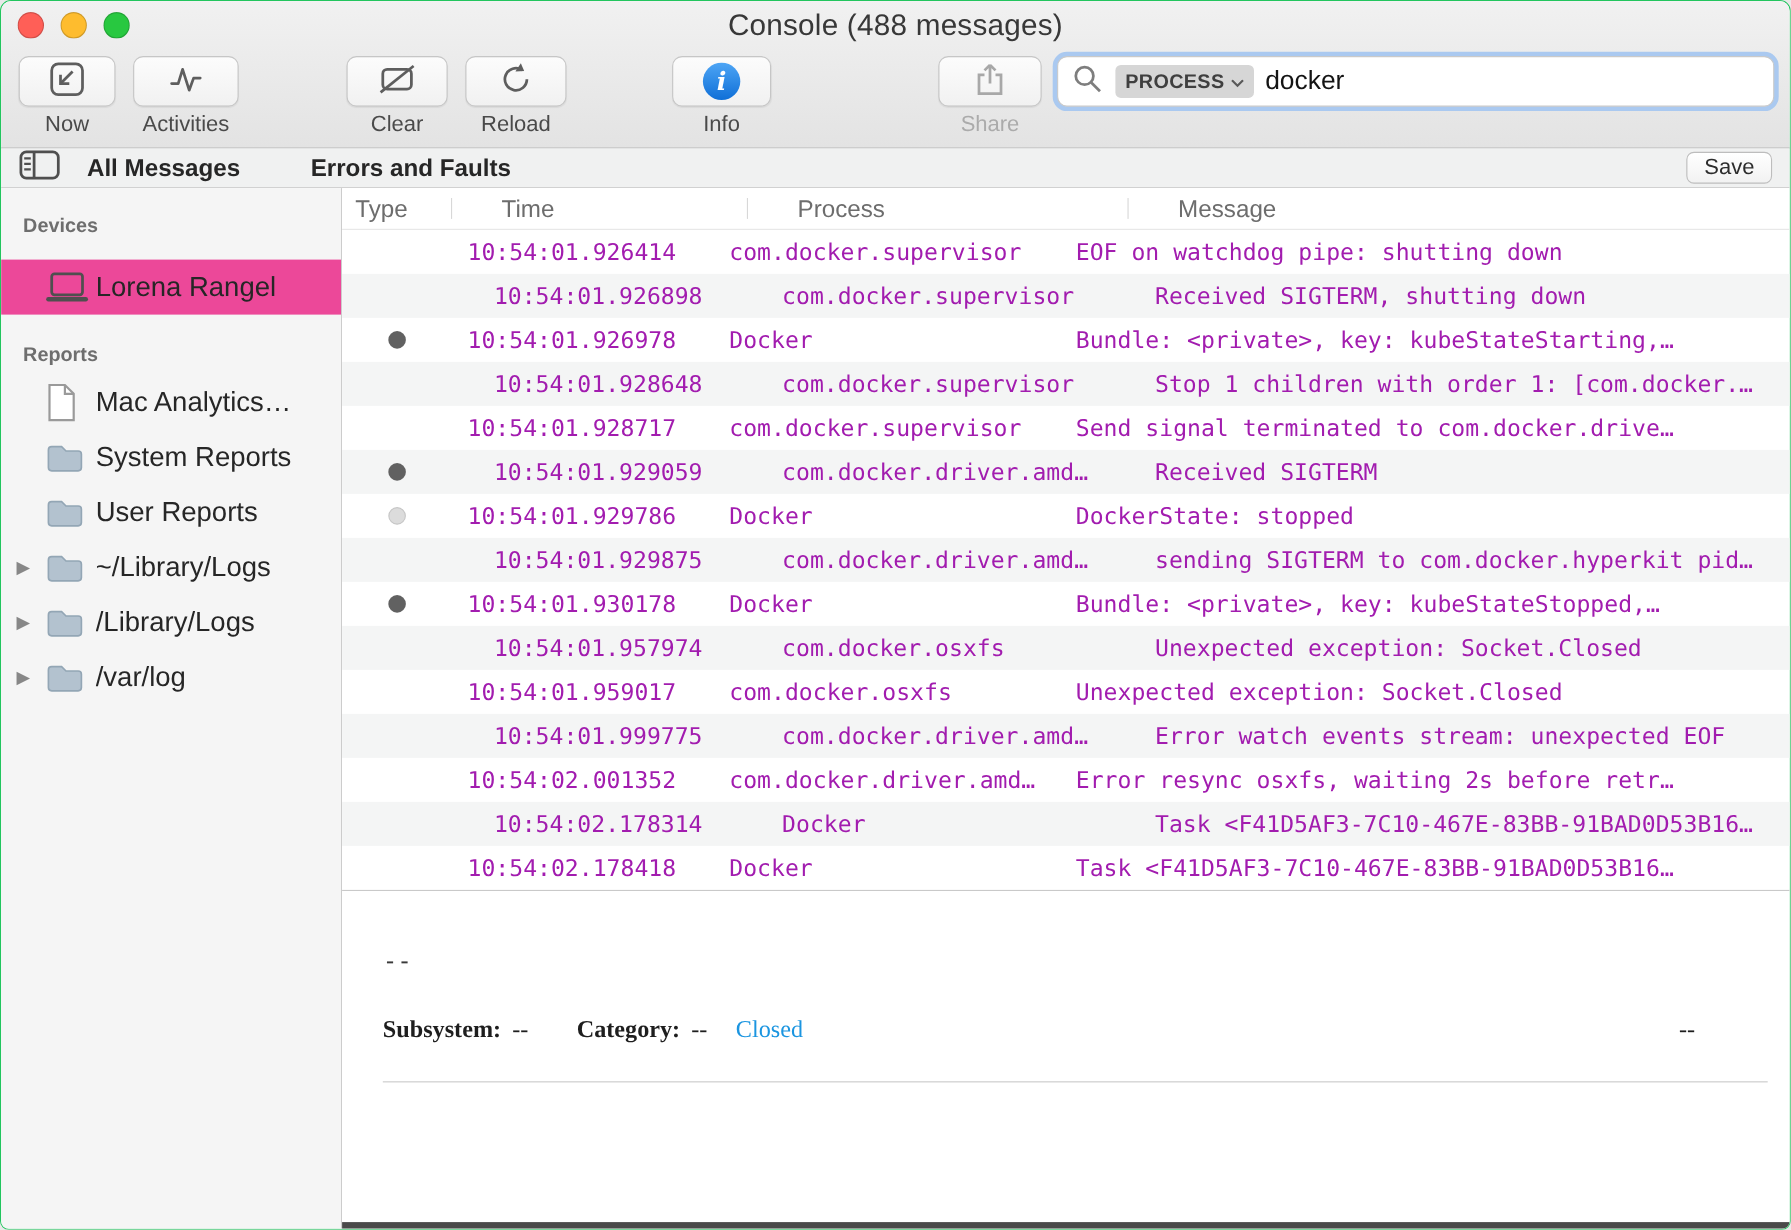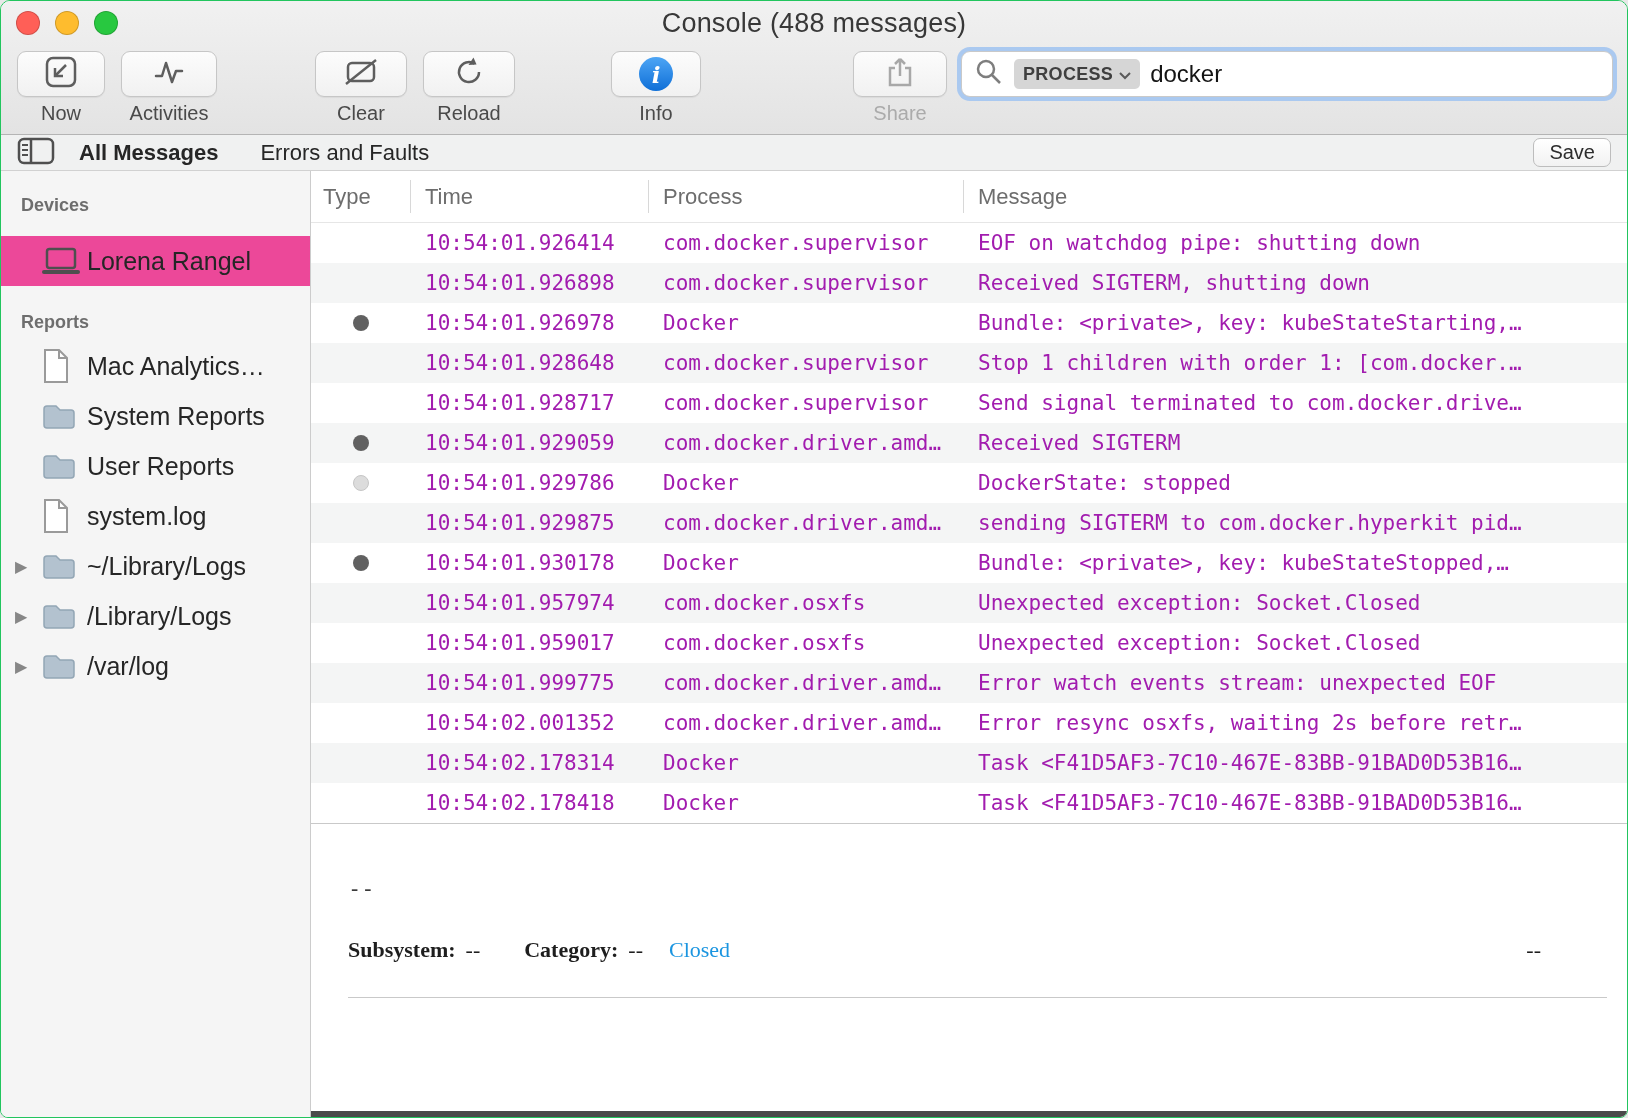--- a/index.html
+++ b/index.html
@@ -37,49 +37,49 @@
   .token { background:#d6d6d6; border-radius:5px; height:30px; padding:0 9px; display:flex; align-items:center;
            gap:6px; font-size:18px; font-weight:600; color:#3f3f3f; letter-spacing:.3px; cursor:default; }
   .search-input { flex:1; border:none; outline:none; background:transparent; font-size:24px; color:#141414;
                   font-family:"Liberation Sans", sans-serif; }
 
   
   .filterbar { height:36px; flex:0 0 auto; background:#f0f1f1; border-bottom:1px solid #d1d1d1;
                display:flex; align-items:center; padding:0 16px; }
   .fb-tab { font-size:22px; color:#262626; cursor:default; }
   .fb-tab.primary { margin-left:24px; font-weight:700; }
-  .fb-tab.secondary { margin-left:42px; font-weight:400; }
+  .fb-tab.secondary { margin-left:64px; font-weight:700; }
   .save-btn { margin-left:auto; height:29px; padding:0 15px; font-size:20px; color:#2d2d2d;
               background:linear-gradient(#ffffff,#f2f2f2); border:1px solid #bdbdbd; border-radius:7px;
               font-family:"Liberation Sans", sans-serif; }
 
   
   .content { flex:1; min-height:0; display:flex; }
   .sidebar { width:310px; flex:0 0 auto; background:#f5f5f5; border-right:1px solid #cccccc; padding-top:12px; }
   .sb-header { font-size:18px; font-weight:700; color:#6e6e6e; padding:12px 0 8px 20px; }
   .sb-header.reports { margin-top:14px; }
   .sb-item { height:50px; display:flex; align-items:center; padding-left:14px; font-size:25px; color:#262626;
              cursor:default; }
   .sb-item.selected { background:#ec4899;margin-top:12px; }
   .disclosure { width:26px; font-size:16px; color:#878787; flex:0 0 auto; }
   .disclosure.hidden { visibility:hidden; }
   .sb-icon { width:46px; flex:0 0 auto; display:flex; align-items:center; }
   .sb-label { white-space:nowrap; overflow:hidden; text-overflow:ellipsis; padding-right:8px; }
 
   .main { flex:1; min-width:0; display:flex; flex-direction:column; background:#fff; position:relative; }
-  .thead { display:grid; grid-template-columns:100px 238px 315px 1fr; height:52px; flex:0 0 auto;
-           border-bottom:1px solid #e6e6e6; }
+  .thead { display:grid; grid-template-columns:100px 238px 315px 1fr; height:38px; flex:0 0 auto;
+           border-bottom:1px solid #e6e6e6;gap:31px; }
   .th { font-size:22px; color:#6d6d6d; padding-left:14px; display:flex; align-items:center; position:relative;
         cursor:default; }
   .th.first { padding-left:12px; }
   .th:not(:last-child)::after { content:""; position:absolute; right:0; top:9px; bottom:9px; width:1px;
                                 background:#d8d8d8; }
   .tbody { flex:0 0 auto; border-bottom:1px solid #c9c9c9; }
   .trow { display:grid; grid-template-columns:100px 238px 315px 1fr; height:40px; align-items:center; }
-  .trow.alt { background:#f4f5f5; }
+  .trow.alt { background:#f4f5f5;gap:24px; }
   .cell { font-family:"DejaVu Sans Mono", monospace; font-size:21px; color:#a21caf; white-space:nowrap;
           overflow:hidden; padding-left:14px; }
   .c-type { display:flex; justify-content:center; align-items:center; padding:0; }
   .dot { width:16px; height:16px; border-radius:50%; }
   .dot.dark { background:#616161; }
   .dot.light { background:#dcdcdc; border:1px solid #c6c6c6; }
 
   .detail { padding:0 20px 0 37px; }
   .detail-msg { margin-top:52px; font-family:"DejaVu Sans Mono", monospace; font-size:22px; color:#3a3a3a; }
   .detail-row { display:flex; align-items:center; margin-top:36px; font-size:22px; color:#1e1e1e;font-family:Liberation Serif, serif; }
@@ -254,31 +254,20 @@
     <span class="disclosure hidden">▶</span>
     <span class="sb-icon icon-folder">
       <svg width="36" height="30" viewBox="0 0 36 30">
                 <path d="M3 8 q0 -3 3 -3 h9 l4 4 h11 q3 0 3 3 v12 q0 3 -3 3 H6 q-3 0 -3 -3 z" fill="#b3c2cf" stroke="#93a6b5" stroke-width="1.5"></path>
               </svg>
     </span>
 
     <span class="sb-label">User Reports</span>
   </div>
 
-  <div class="sb-item">
-    <span class="disclosure hidden">▶</span>
-
-    <span class="sb-icon icon-doc">
-      <svg width="30" height="36" viewBox="0 0 30 36">
-                <path d="M4 2 h14 l8 8 v24 h-22 z" fill="#ffffff" stroke="#9a9a9a" stroke-width="2"></path>
-                <path d="M18 2 v8 h8" fill="none" stroke="#9a9a9a" stroke-width="2"></path>
-              </svg>
-    </span>
-    <span class="sb-label">system.log</span>
-  </div>
 
   <div class="sb-item">
     <span class="disclosure">▶</span>
     <span class="sb-icon icon-folder">
       <svg width="36" height="30" viewBox="0 0 36 30">
                 <path d="M3 8 q0 -3 3 -3 h9 l4 4 h11 q3 0 3 3 v12 q0 3 -3 3 H6 q-3 0 -3 -3 z" fill="#b3c2cf" stroke="#93a6b5" stroke-width="1.5"></path>
               </svg>
     </span>
 
     <span class="sb-label">~/Library/Logs</span>

